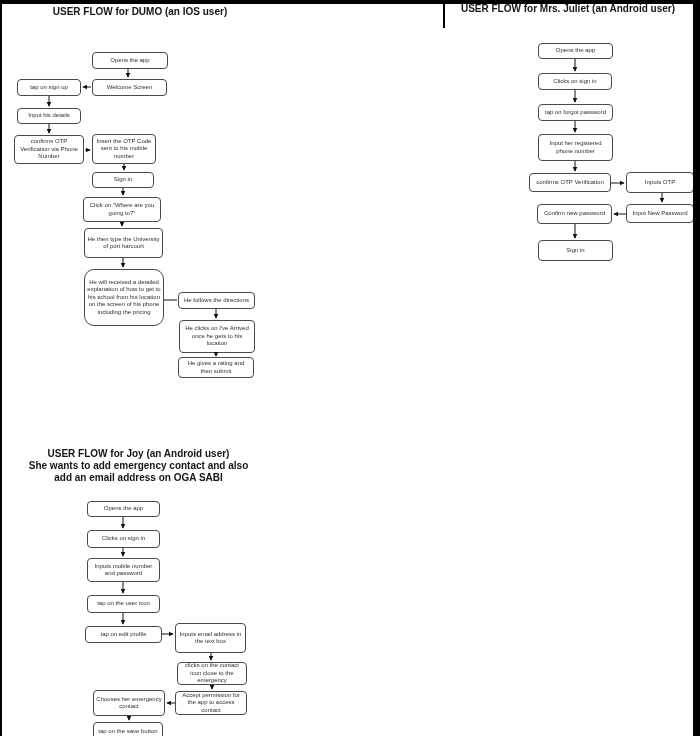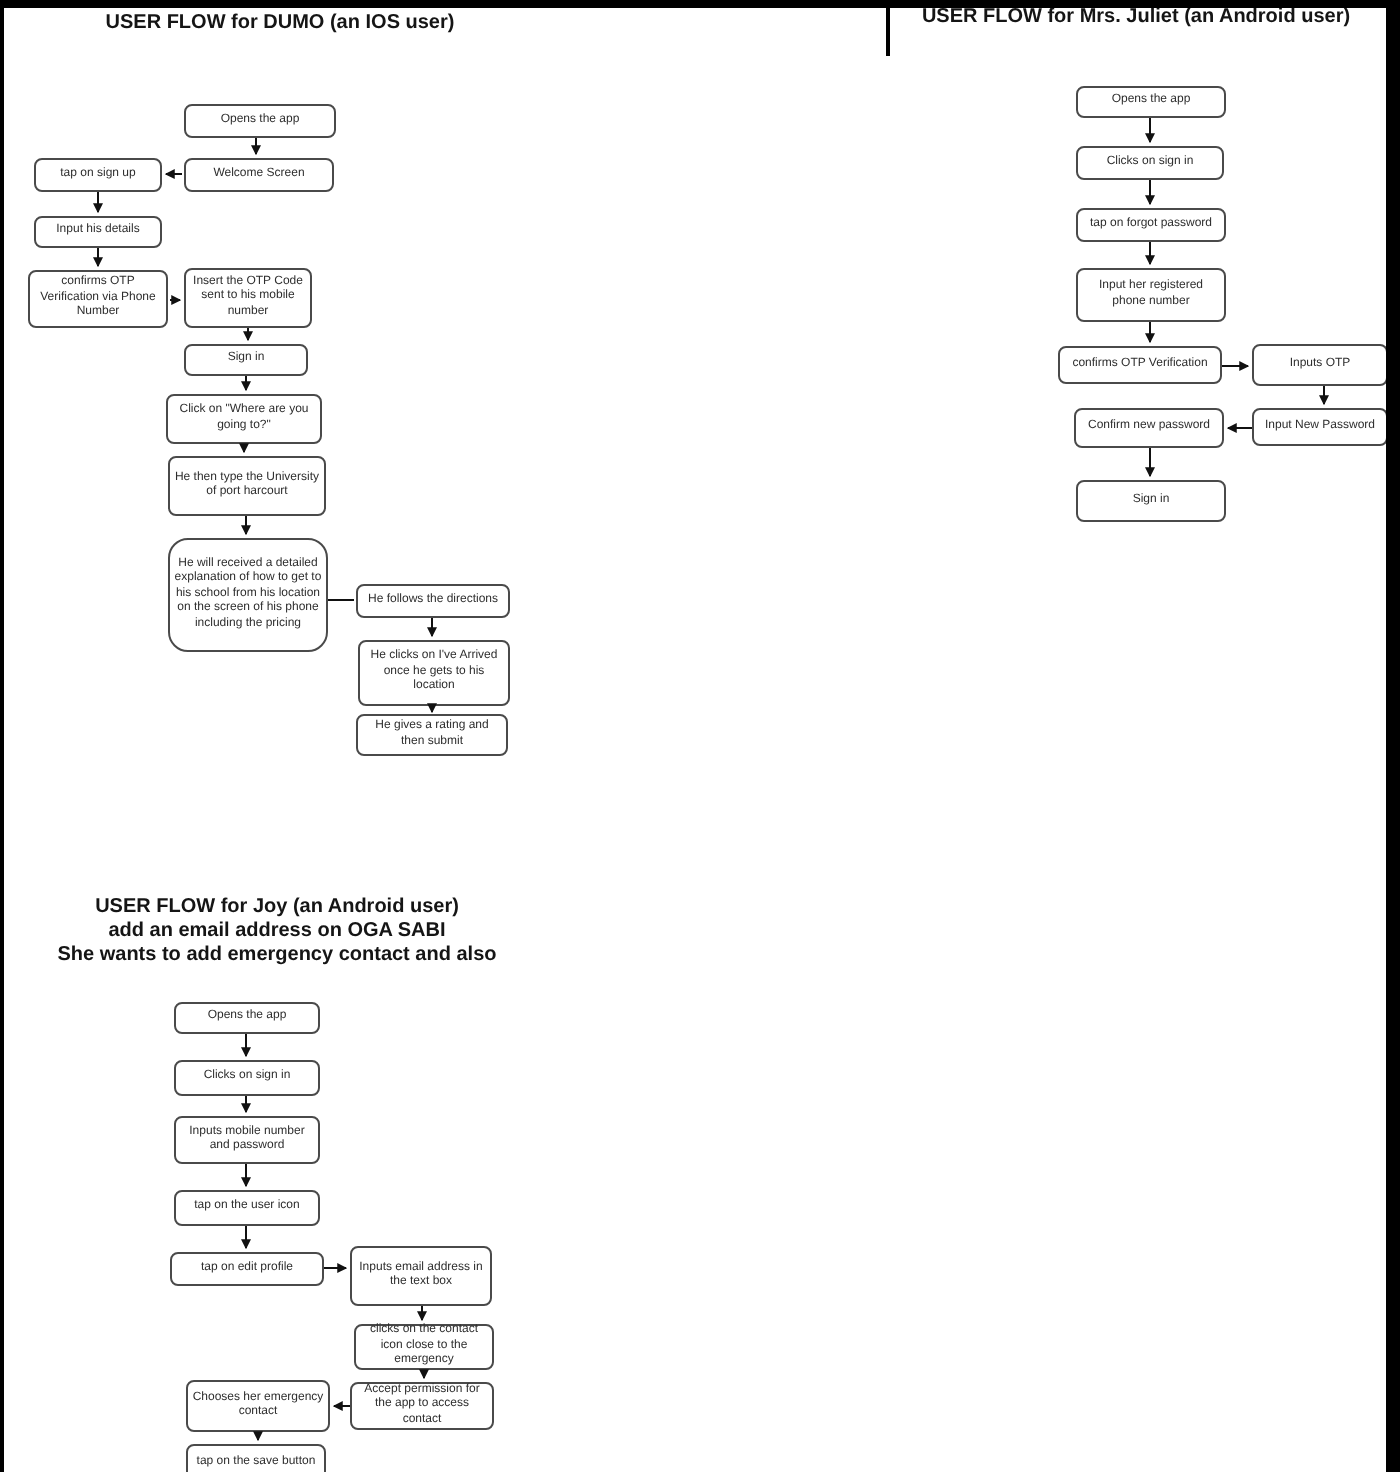--- a/index.html
+++ b/index.html
@@ -65,22 +65,22 @@
   <div class="page-divider"></div>
 
   <div class="ftitle" id="t-dumo">
     <div>USER FLOW for DUMO (an IOS user)</div>
   </div>
   <div class="ftitle" id="t-juliet">
     <div>USER FLOW for Mrs. Juliet (an Android user)</div>
   </div>
   <div class="ftitle" id="t-joy">
     <div>USER FLOW for Joy (an Android user)</div>
+    <div>She wants to add emergency contact and also</div>
     <div>add an email address on OGA SABI</div>
-    <div>She wants to add emergency contact and also</div>
   </div>
 
   <div class="node" id="n-d1">Opens the app</div>
   <div class="node" id="n-d2">Welcome Screen</div>
   <div class="node" id="n-d3">tap on sign up</div>
   <div class="node" id="n-d4">Input his details</div>
   <div class="node" id="n-d5">confirms OTP Verification via Phone Number</div>
   <div class="node" id="n-d6">Insert the OTP Code sent to his mobile number</div>
   <div class="node" id="n-d7">Sign in</div>
   <div class="node" id="n-d8">Click on "Where are you going to?"</div>

